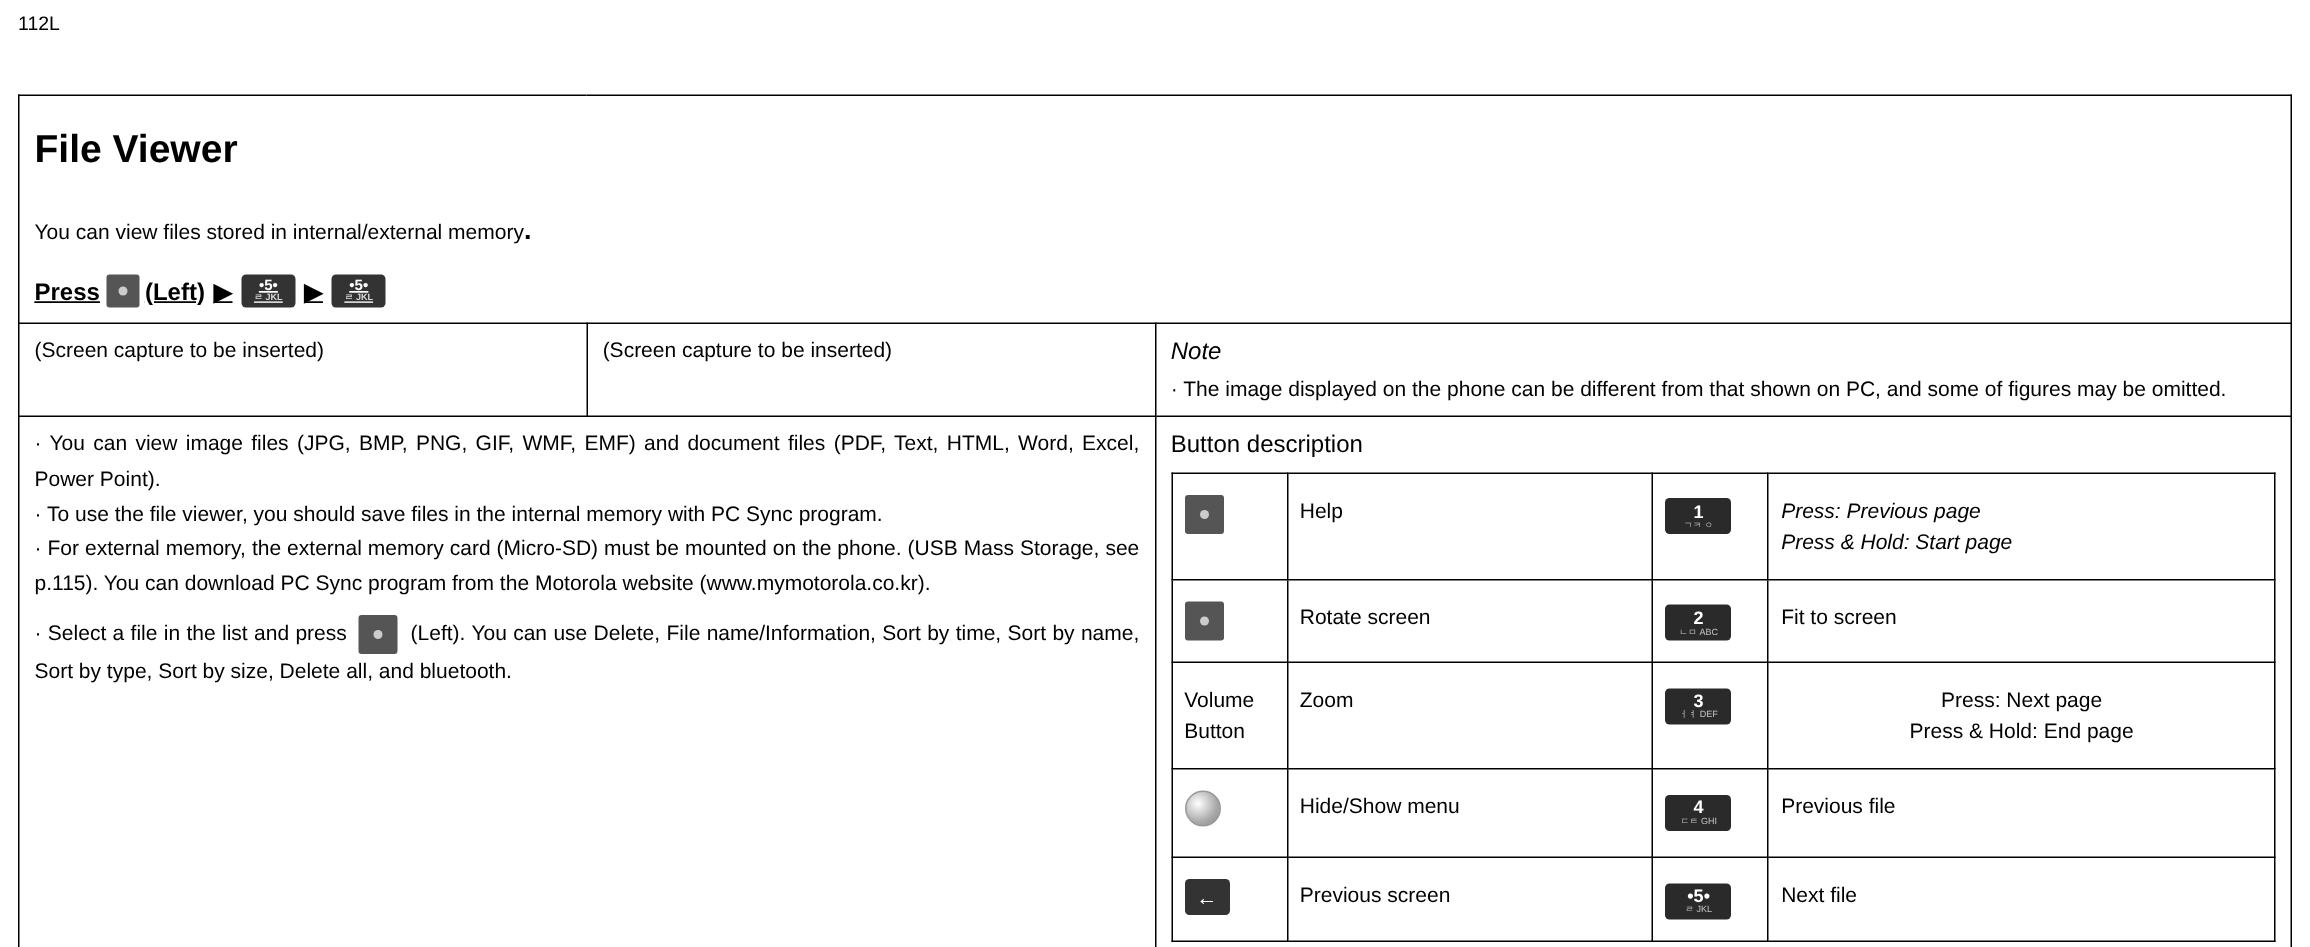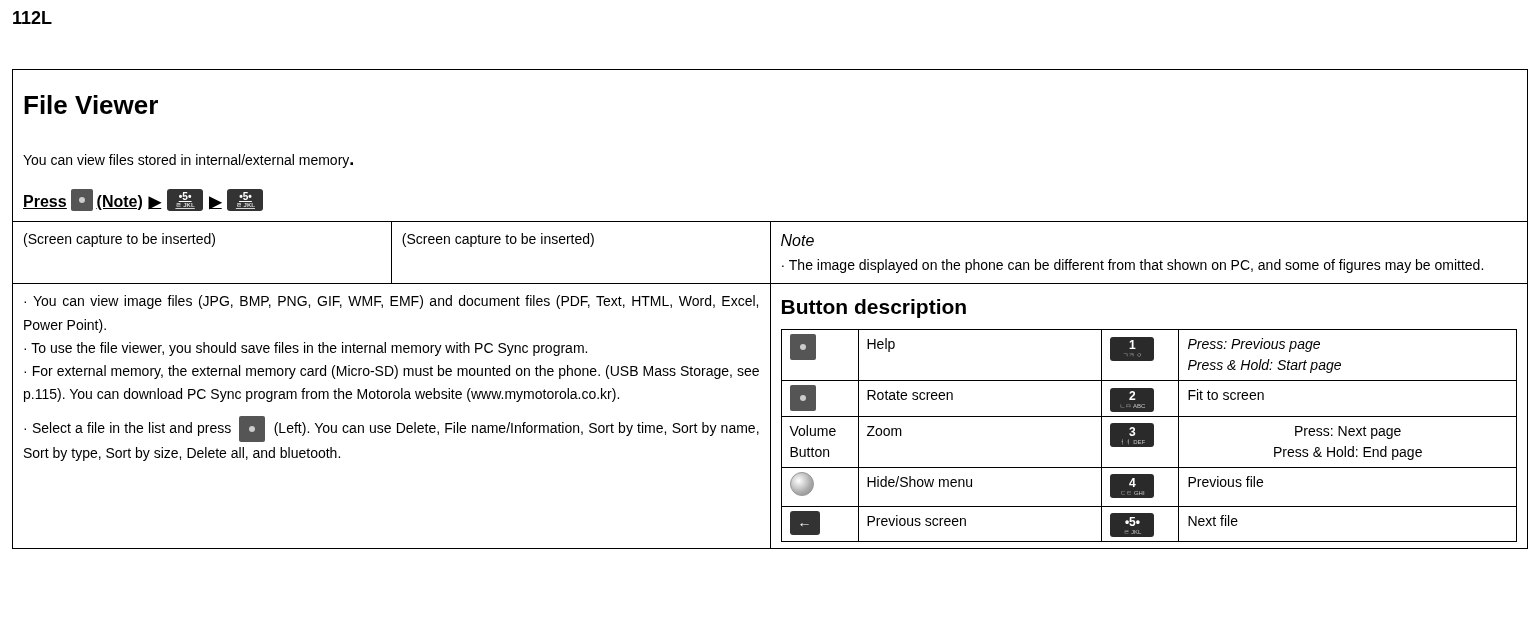--- a/index.html
+++ b/index.html
@@ -5,22 +5,22 @@
   body {
     margin: 0;
     padding: 8px 12px;
     font-family: Arial, Helvetica, sans-serif;
     font-size: 14px;
     color: #000;
     background: #fff;
     width: 1516px;
   }
   .page-num {
-    font-size: 18px;
-    font-weight: bold;
+    font-size: 13px;
+    font-weight: normal;
     margin-bottom: 4px;
   }
   table.outer {
     border-collapse: collapse;
     width: 100%;
     border: 1px solid #000;
     margin-top: 40px;
   }
   table.outer > tbody > tr > td {
     border: 1px solid #000;
@@ -60,29 +60,29 @@
     width:36px;height:22px;
     background:#333;border-radius:3px;
     align-items:center;justify-content:center;
     color:#fff;font-size:9px;
     flex-direction:column;
     line-height:1;
   }
   .pill .top{font-size:10px;font-weight:bold;}
   .pill .bot{font-size:6px;opacity:.8;}
   .note-title { font-weight: normal; font-style: italic; font-size: 16px; }
-  .btn-title { font-weight: bold; font-size: 21px; margin-bottom:4px;}
+  .btn-title { font-weight: normal; font-size: 16px; margin-bottom:4px;}
   table.btns {
     border-collapse: collapse;
     width: 100%;
     font-size: 14px;
   }
   table.btns td {
     border: 1px solid #000;
-    padding: 4px 8px;
+    padding: 14px 8px;
     vertical-align: top;
     line-height:1.5;
   }
   table.btns td.ic { width:60px; text-align:left; }
   .num-key {
     display:inline-flex;
     width:44px;height:24px;background:#2a2a2a;border-radius:3px;
     align-items:center;justify-content:center;
     flex-direction:column;color:#fff;line-height:1;
   }
@@ -115,21 +115,21 @@
 <tbody>
   <tr>
     <td colspan="3">
       <h1 class="title">File Viewer</h1>
       <div class="intro">
         <span>You can view files stored in internal/external memory</span><span class="period">.</span>
       </div>
       <div class="press-line">
         <span>Press</span>
         <span class="ico-square inlineico"></span>
-            <span>(Note)</span>
+            <span>(Left)</span>
         <span class="arrow">▶</span>
         <span class="pill inlineico">
               <span class="top">•5•</span>
               <span class="bot">ㄹ JKL</span>
             </span>
         <span class="arrow">▶</span>
         <span class="pill inlineico">
               <span class="top">•5•</span>
               <span class="bot">ㄹ JKL</span>
             </span>

